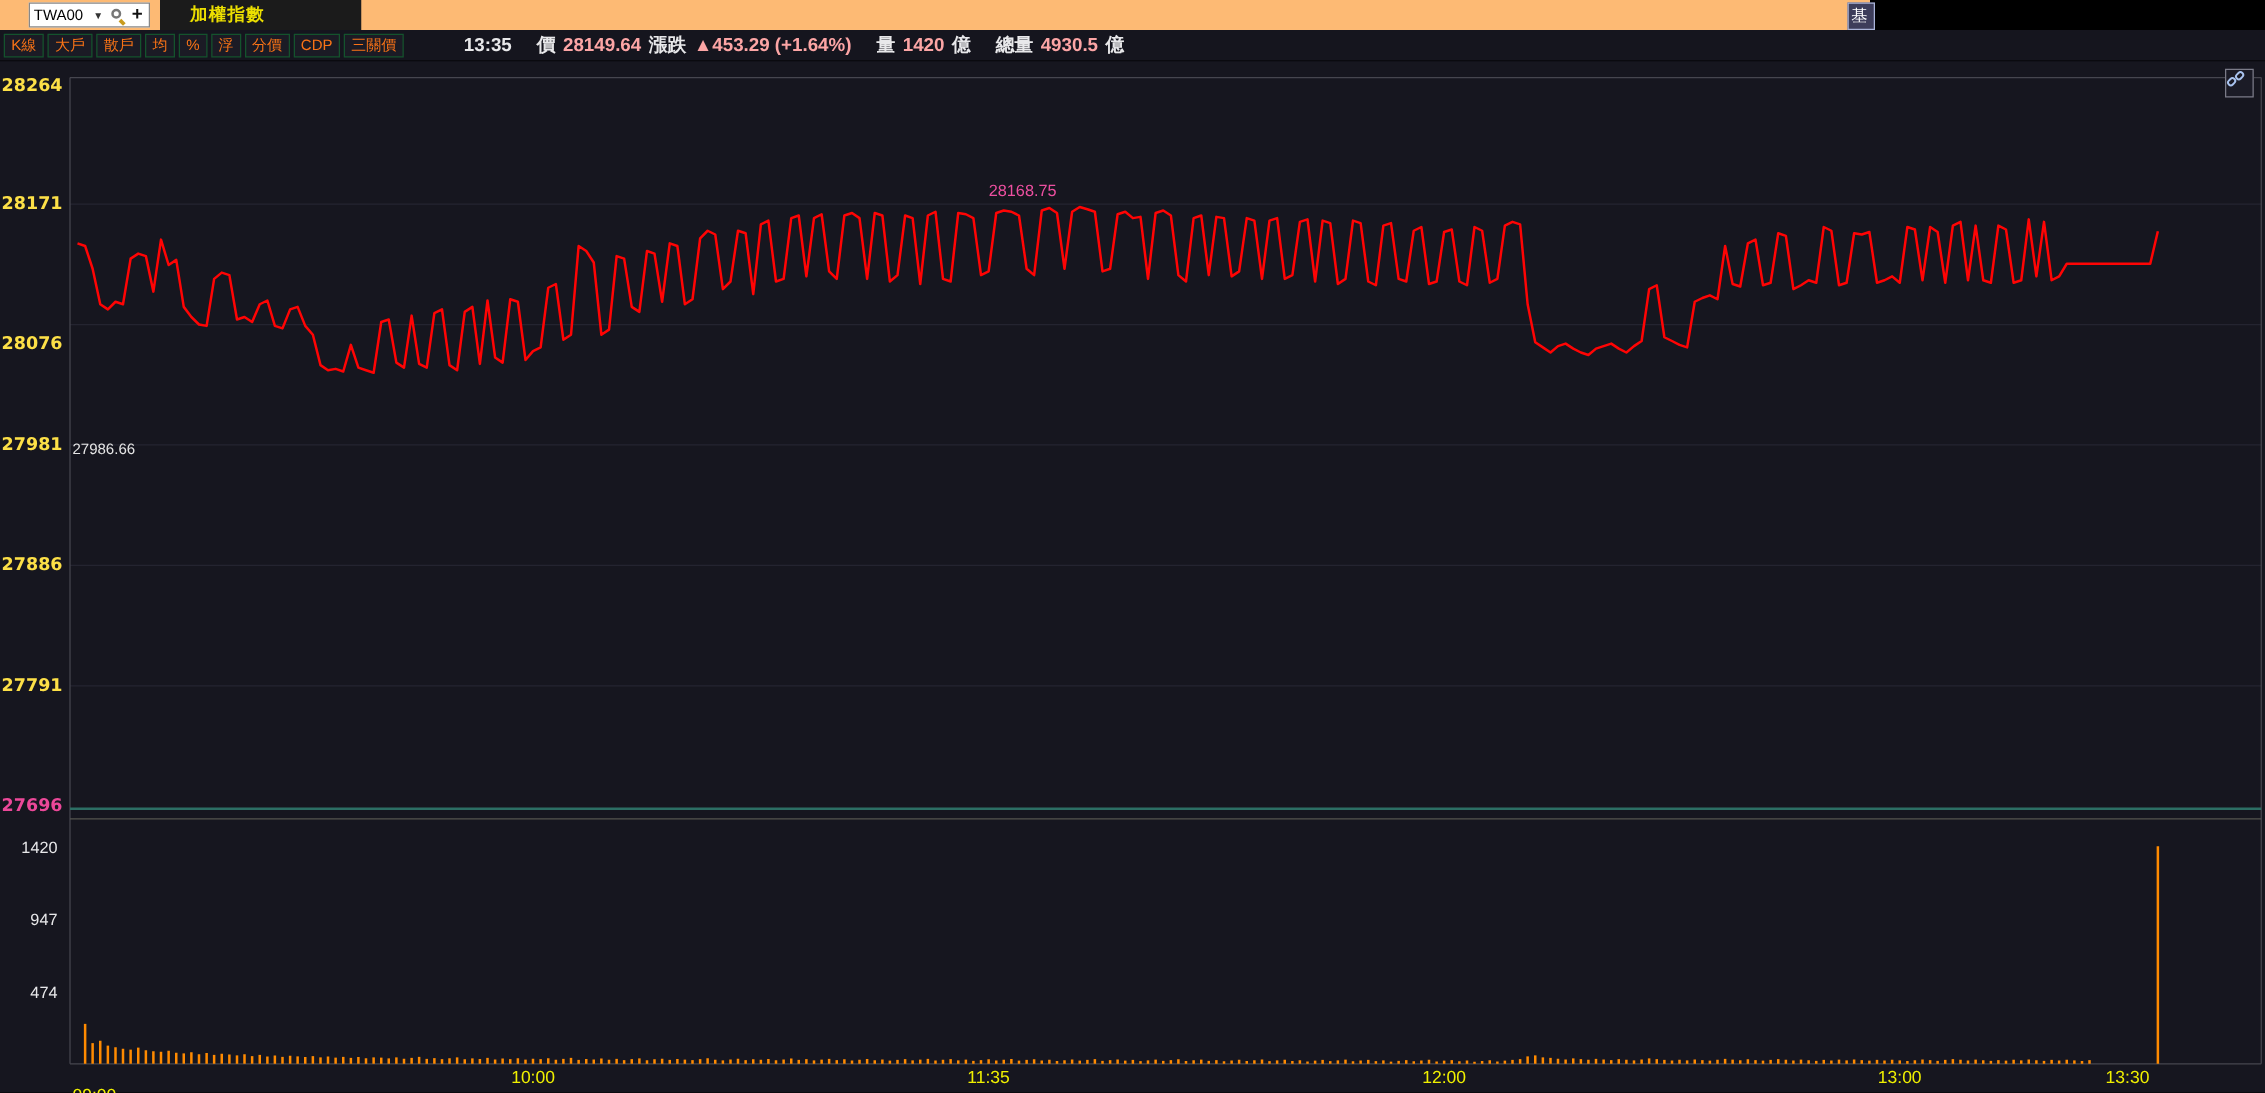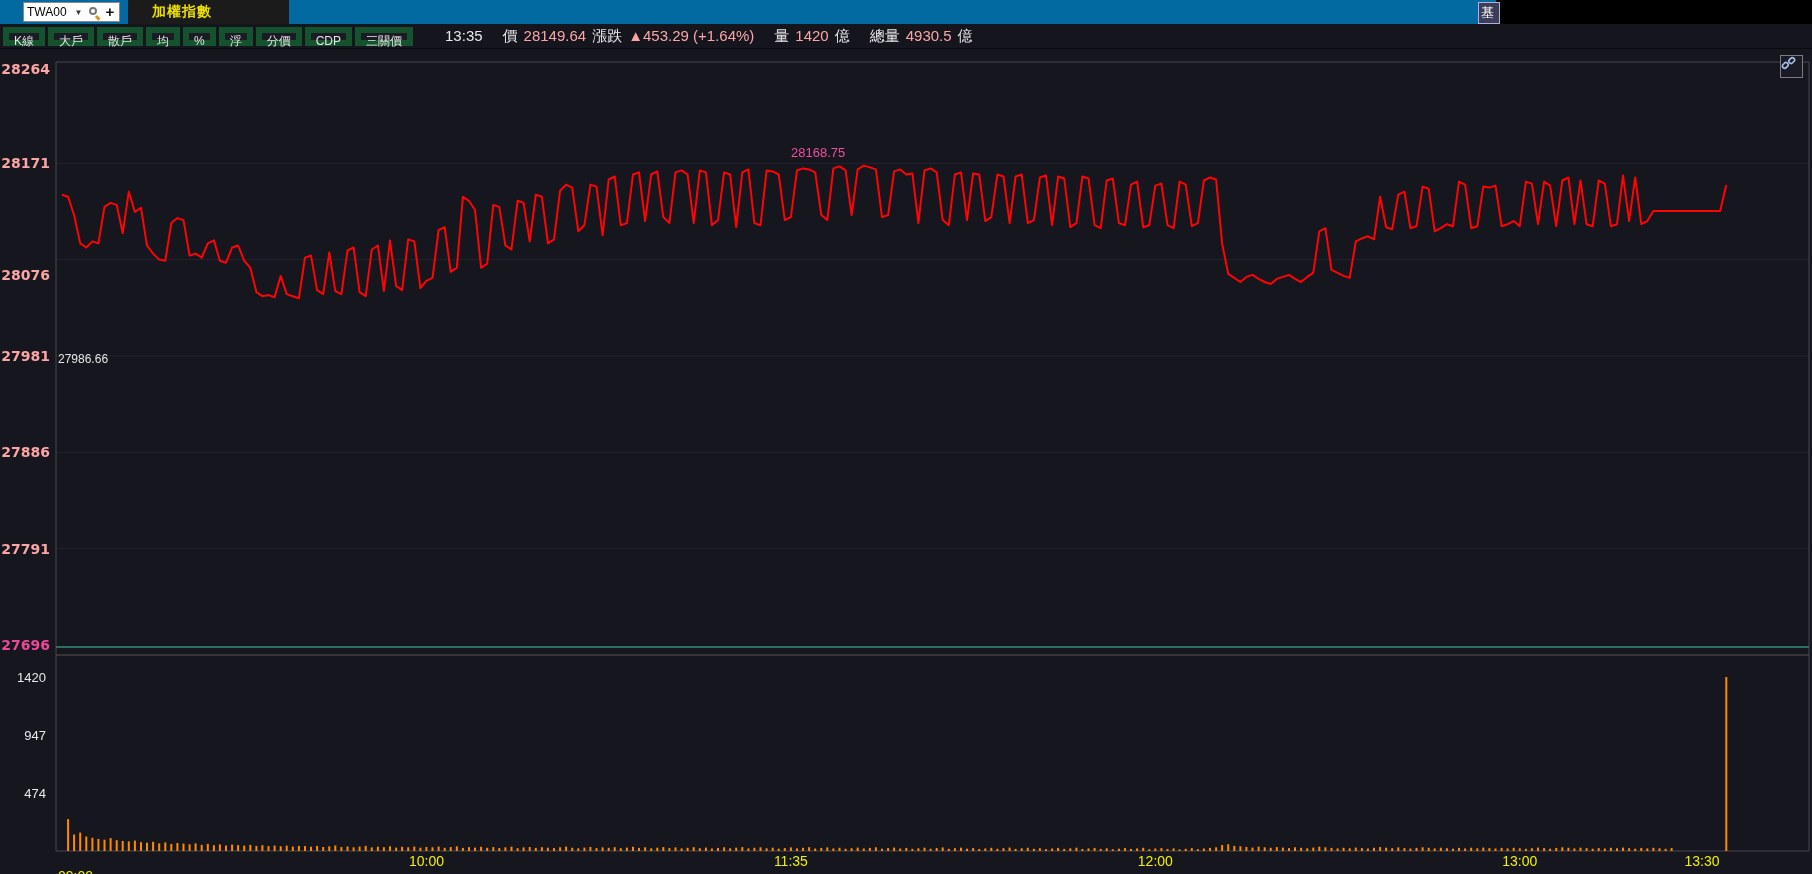--- a/index.html
+++ b/index.html
@@ -1,51 +1,51 @@
 <!DOCTYPE html>
 <html><head>
 <meta charset="utf-8">
 <style>
   * { margin:0; padding:0; box-sizing:border-box; }
   html,body { width:1812px; height:874px; background:#000; overflow:hidden;
               font-family:"Liberation Sans", sans-serif; }
 
   
-  .topbar { position:absolute; left:0; top:0; width:1496px; height:24px; background:#0369a1; }
+  .topbar { position:absolute; left:0; top:0; width:1496px; height:24px; background:#fdba74; }
   .symbol-box { position:absolute; left:23px; top:2px; width:97px; height:20px; background:#fff;
                 display:flex; align-items:center; padding:0 3px; border:1px solid #888; }
   .symbol-text { font-size:12px; color:#000; flex:0 0 auto; }
   .caret { font-size:8px; color:#333; margin-left:8px; }
   .mag { position:relative; width:11px; height:11px; margin-left:7px; }
   .mag-circle { position:absolute; left:0; top:0; width:8px; height:8px; border:2px solid #777; border-radius:50%; }
   .mag-handle { position:absolute; left:8px; top:8px; width:5px; height:2.5px; background:#c99b1d; transform:rotate(45deg); transform-origin:0 0; }
   .plus { font-size:15px; font-weight:bold; color:#111; margin-left:5px; line-height:14px; }
   .tab { position:absolute; left:128px; top:0; width:161px; height:24px; background:#1b1b1b;
          display:flex; align-items:center; padding-left:24px; }
   .tab span { color:#ecdf00; font-size:14px; font-weight:bold; letter-spacing:1px; }
   .corner-btn { position:absolute; right:-4px; top:2px; width:22px; height:22px; background:#3d3d5a;
                 border:1px solid #aab4d8; color:#fff; font-size:13px; display:flex; align-items:center;
                 justify-content:flex-start; padding-left:2px; }
 
   
   .toolbar { position:absolute; left:0; top:24px; width:1812px; height:25px; background:#15151e;
              display:flex; align-items:center; border-bottom:1px solid #0a0a0f; }
-  .tbtn { border:6px solid #14532d; color:#e5e5e5; background:#1b1b25; font-size:12px;
+  .tbtn { border:1px solid #14532d; color:#f97316; background:#1b1b25; font-size:12px;
           height:19px; line-height:17px; padding:0 5px; margin-left:3px; white-space:nowrap; }
-  .status { display:flex; margin-left:32px; font-size:15px; white-space:nowrap; }
+  .status { display:flex; align-items:center; margin-left:48px; font-size:15px; white-space:nowrap;font-weight:bold; }
   .status .w { color:#e8e8ea; margin-right:6px; }
   .status .r { color:#fca5a5; margin-right:6px; }
   .status .gap { width:14px; }
 
   
   .chart-region { position:absolute; left:0; top:49px; width:1812px; height:825px; background:#16161f; }
   svg { position:absolute; left:0; top:0; }
 
   .price-tick { position:absolute; left:0; width:50px; text-align:right; font-size:14px; font-weight:bold;
-                color:#fca5a5; height:16px; line-height:16px; font-family:"DejaVu Sans", sans-serif; }
+                color:#fde047; height:16px; line-height:16px; font-family:"DejaVu Sans", sans-serif; }
   .price-tick.last { color:#ec4899; }
   .vol-tick { position:absolute; left:0; width:46px; text-align:right; font-size:13px; color:#e8e8ea;
               height:15px; line-height:15px; }
   .time-tick { position:absolute; font-size:14px; color:#f0f000; height:16px; line-height:16px; }
 
   .high-label { position:absolute; color:#ed4fa0; font-size:13px; }
   .prevclose-label { position:absolute; color:#e5e5e5; font-size:12px; }
 
   .link-btn { position:absolute; left:1780px; top:6px; width:23px; height:23px; border:1px solid #7b7b88;
               background:#1b1b26; display:flex; align-items:center; justify-content:center; }

